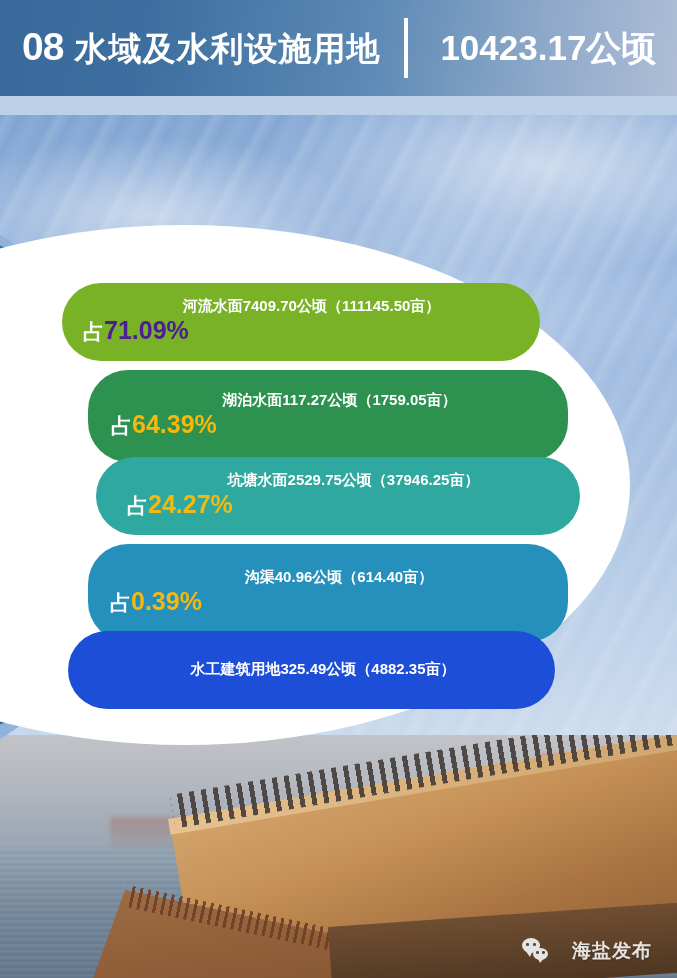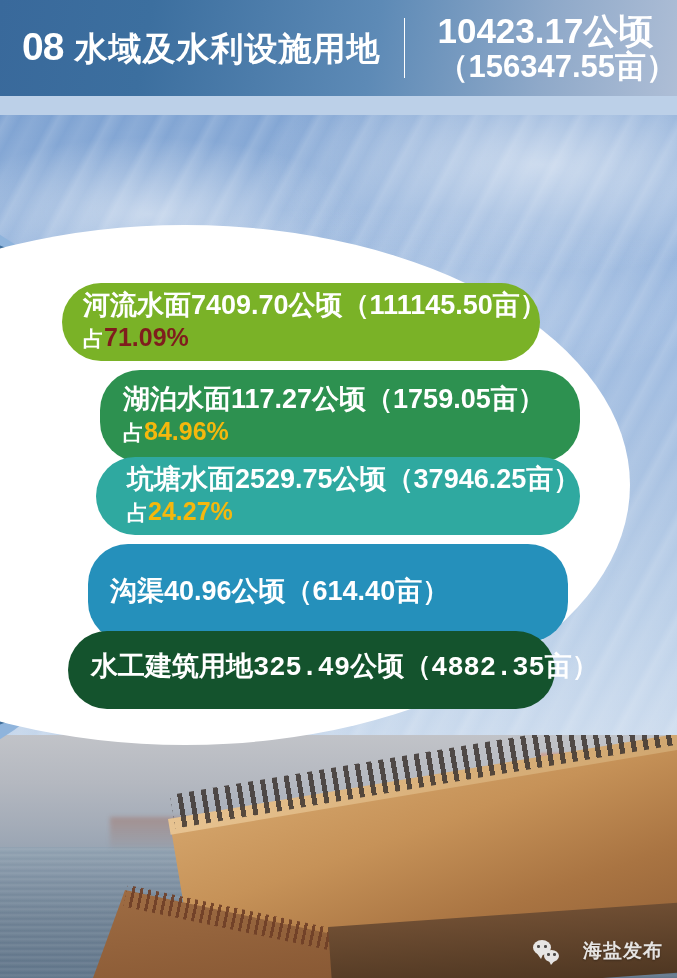--- a/index.html
+++ b/index.html
@@ -247,58 +247,58 @@
     position:absolute;
     border-radius:40px;
     display:flex;
     flex-direction:column;
     justify-content:center;
     padding:6px 0 8px 0;
     color:#ffffff;
     box-sizing:border-box;
   }
   .bar .line1 {
-    font-size:27px;
+    font-size:15px;
     font-weight:bold;
     letter-spacing:0px;
     white-space:nowrap;
     line-height:1.18;
+    text-align:center;
   }
   .bar .line2 {
     font-size:21px;
     font-weight:bold;
     line-height:1.18;
     white-space:nowrap;
     margin-top:1px;
   }
   .bar .pct {
     font-size:25px;
     font-weight:bold;
     color:#f5b80d;
     letter-spacing:0px;
   }
 
   
   #bar-0 { left:62px;  top:168px; width:478px; height:78px; background:#7ab227; }
   #bar-0 .txt { padding-left:21px; }
-  #bar-1 { left:100px;  top:255px; width:480px; height:92px; background:#2d9150; }
+  #bar-1 { left:88px;  top:255px; width:480px; height:92px; background:#2d9150; }
   #bar-1 .txt { padding-left:23px; }
   #bar-2 { left:96px;  top:342px; width:484px; height:78px; background:#2fa9a0; }
   #bar-2 .txt { padding-left:31px; }
   #bar-3 { left:88px;  top:429px; width:480px; height:98px; background:#2590bb; }
   #bar-3 .txt { padding-left:22px; }
   #bar-4 { left:68px;  top:516px; width:487px; height:78px; background:#3a7d9c; }
   #bar-4 .txt { padding-left:23px; }
 
   
   .watermark {
     position:absolute;
-    right:14px; bottom:14px;
+    right:25px; bottom:14px;
     display:flex;
-    align-items:center;
     gap:24px;
     z-index:40;
     opacity:.92;
   }
   .wx-icon {
     width:26px; height:22px;
     position:relative;
   }
   .wx-icon .b1 {
     position:absolute; left:0; top:0;
@@ -350,21 +350,20 @@
 <div id="poster">
 
   <div class="header">
     <div class="hdr-left">
       <span class="hdr-num">08</span>
       <span class="hdr-title">水域及水利设施用地</span>
     </div>
     <div class="hdr-divider"></div>
     <div class="hdr-right">
       <span class="hdr-area">10423.17公顷</span>
-      <span class="hdr-mu">（156347.55亩）</span>
     </div>
   </div>
 
   <div class="sky"></div>
 
   <div class="photo">
     <div class="ph-sky"></div>
     <div class="ph-sea"></div>
     <div class="ph-far"></div>
     <div class="ph-tower"></div>
@@ -382,45 +381,46 @@
     <div class="ring-light"></div>
     <div class="ring-dark"></div>
     <div class="white-oval"></div>
   </div>
 
   <div class="bars">
 
     <div class="bar" id="bar-0" style="background: rgb(122, 178, 39);">
       <div class="txt">
         <div class="line1">河流水面7409.70公顷（111145.50亩）</div>
-        <div class="line2"><span>占</span><span class="pct" style="color: #7f1d1d;">71.09%</span></div>
+        <div class="line2"><span>占</span><span class="pct" style="color: #4c1d95;">71.09%</span></div>
       </div>
     </div>
 
     <div class="bar" id="bar-1" style="background: rgb(45, 145, 80);">
       <div class="txt">
         <div class="line1">湖泊水面117.27公顷（1759.05亩）</div>
-        <div class="line2"><span>占</span><span class="pct" style="color: rgb(245, 184, 13);">84.96%</span></div>
+        <div class="line2"><span>占</span><span class="pct" style="color: rgb(245, 184, 13);">64.39%</span></div>
       </div>
     </div>
 
     <div class="bar" id="bar-2" style="background: rgb(47, 169, 160);">
       <div class="txt">
         <div class="line1">坑塘水面2529.75公顷（37946.25亩）</div>
         <div class="line2"><span>占</span><span class="pct" style="color: rgb(245, 184, 13);">24.27%</span></div>
       </div>
     </div>
 
     <div class="bar" id="bar-3" style="background: rgb(37, 144, 187);">
       <div class="txt">
         <div class="line1">沟渠40.96公顷（614.40亩）</div>
+        <div class="line2"><span>占</span><span class="pct" style="color: rgb(245, 184, 13);">0.39%</span></div>
       </div>
     </div>
 
-    <div class="bar" id="bar-4" style="background: #14532d; font-family: Liberation Mono, monospace;">
+    <div class="bar" id="bar-4" style="background: #1d4ed8;">
       <div class="txt">
         <div class="line1">水工建筑用地325.49公顷（4882.35亩）</div>
       </div>
     </div>
 
   </div>
 
   <div class="watermark">
     <span class="wx-icon">
       <span class="b1"></span>

